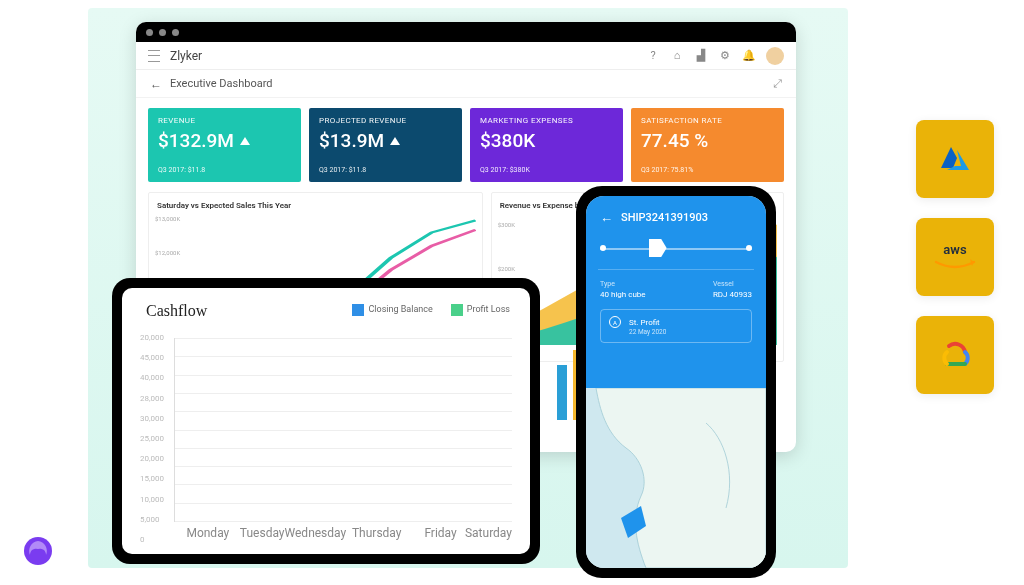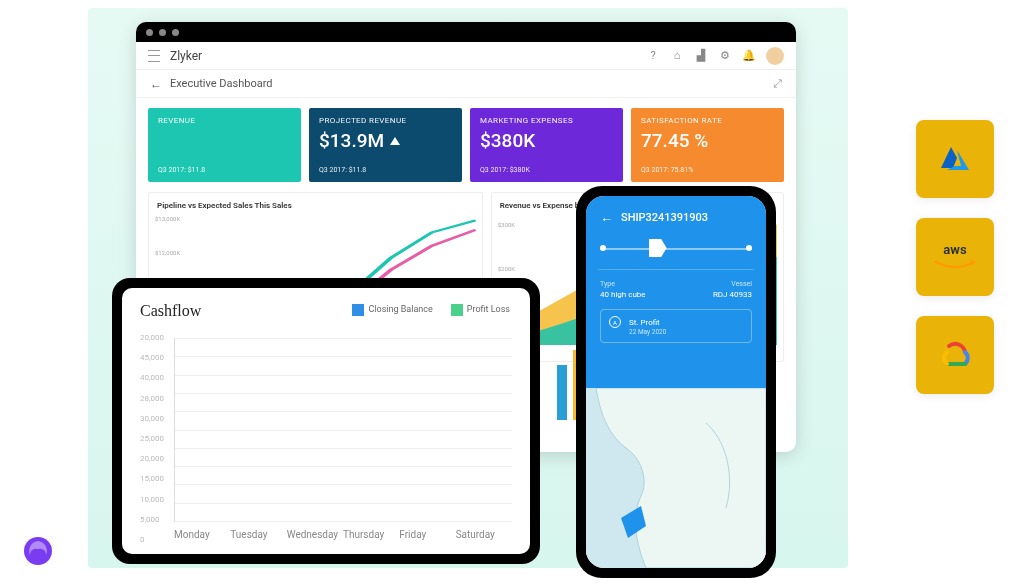--- a/index.html
+++ b/index.html
@@ -33,34 +33,34 @@
 .card{background:#fff;border:1px solid #eee;border-radius:2px;padding:8px}
 .card-title{font-size:8px;font-weight:600;color:#333;margin-bottom:4px}
 .pipeline{flex:1.15;height:170px;position:relative}
 .rev-expense{flex:1;height:170px;position:relative}
 .ytick{position:absolute;left:6px;font-size:6px;color:#aaa}
 .xtick{position:absolute;bottom:2px;font-size:5.5px;color:#aaa}
 .linearea{position:absolute;left:34px;right:6px;top:18px;bottom:16px}
 .linearea svg{width:100%;height:100%}
 
 .tablet{position:absolute;left:112px;top:278px;width:428px;height:286px;background:#000;border-radius:18px;padding:10px}
-.tablet-screen{width:100%;height:100%;background:#fff;border-radius:10px;padding:14px 18px;position:relative}
+.tablet-screen{width:100%;height:100%;background:#fff;border-radius:10px;padding:14px 24px;position:relative}
 .tablet-title{font-family:Georgia,serif;font-size:16px;color:#222}
 .legend{position:absolute;right:20px;top:16px;display:flex;gap:18px;font-size:9px;color:#666}
 .legend .sw{display:inline-block;width:12px;height:12px;vertical-align:middle;margin-right:4px}
 .cashflow-chart{position:absolute;left:18px;right:18px;top:50px;bottom:14px}
 .cf-y{position:absolute;left:0;font-size:8px;color:#bbb}
 .cf-plot{position:absolute;left:34px;right:0;top:0;bottom:18px;border-left:1px solid #ddd;border-bottom:1px solid #ddd}
 .cf-grid{position:absolute;left:0;right:0;height:1px;background:#eee}
 .cf-group{position:absolute;bottom:0;width:calc(100%/6)}
 .cf-bar{position:absolute;bottom:0;width:20px;border-radius:1px}
 .cf-bar.blue{background:#2f8fe6;left:calc(50% - 24px)}
 .cf-bar.green{background:#4ad08a;left:calc(50% + 2px)}
 .cf-x{position:absolute;bottom:0;left:34px;right:0;display:flex}
-.cf-x span{flex:1;text-align:left;font-size:10px;color:#888}
+.cf-x span{flex:1;text-align:right;font-size:12px;color:#888}
 
 .phone{position:absolute;left:576px;top:186px;width:200px;height:392px;background:#000;border-radius:26px;padding:10px}
 .phone-screen{width:100%;height:100%;border-radius:18px;overflow:hidden;background:#d8ecf2;position:relative}
 .phone-top{background:#1f93ec;height:192px;color:#fff;padding:14px 14px 10px;position:relative}
 .ship-row{display:flex;align-items:center;gap:8px;font-size:11px;font-weight:500}
 .ship-row .back{font-size:13px}
 .route{display:flex;justify-content:space-between;margin-top:12px;font-size:9px}
 .route .col{max-width:45%}
 .route .city{font-weight:500}
 .route .date{opacity:.75;font-size:7px;margin-top:2px}
@@ -114,20 +114,24 @@
     <div class="crumb">
       <span class="back">←</span>
       <span>Executive Dashboard</span>
       <div class="spacer"></div>
       <span class="expand">⤢</span>
     </div>
 
     <div class="kpis">
       <div class="kpi teal">
         <div class="label">REVENUE</div>
+        <div class="val">
+            <span>$132.9M</span>
+            <span class="tri"></span>
+          </div>
         <div class="sub">Q3 2017: $11.8</div>
       </div>
       <div class="kpi blue">
         <div class="label">PROJECTED REVENUE</div>
         <div class="val">
             <span>$13.9M</span>
             <span class="tri"></span>
           </div>
         <div class="sub">Q3 2017: $11.8</div>
       </div>
@@ -142,21 +146,21 @@
         <div class="label">SATISFACTION RATE</div>
         <div class="val">
             <span>77.45 %</span>
           </div>
         <div class="sub">Q3 2017: 75.81%</div>
       </div>
     </div>
 
     <div class="charts-row">
       <div class="card pipeline">
-        <div class="card-title">Pipeline vs Expected Sales This Sales</div>
+        <div class="card-title">Saturday vs Expected Sales This Year</div>
         <div class="ytick" style="top:22px">$13,000K</div>
         <div class="ytick" style="top:56px">$12,000K</div>
         <div class="ytick" style="top:90px">$11,000K</div>
         <div class="ytick" style="top:124px">$9,000K</div>
         <div class="linearea">
           <svg viewBox="0 0 100 100" preserveAspectRatio="none">
             <polyline points="0,92 14,85 28,82 42,79 57,62 71,35 85,16 100,7" fill="none" stroke="#1cc6b0" stroke-width="1.6"></polyline>
             <polyline points="0,97 14,94 28,91 42,86 57,69 71,44 85,26 100,14" fill="none" stroke="#e85da6" stroke-width="1.6"></polyline>
           </svg>
         </div>
@@ -274,21 +278,21 @@
           <div class="dot start"></div>
           <div class="dot end"></div>
           <div class="badge"></div>
         </div>
         <div class="divider"></div>
         <div class="meta">
           <div>
             <div class="lab">Type</div>
             <div>40 high cube</div>
           </div>
-          <div style="text-align:right">
+          <div style="">
             <div class="lab">Vessel</div>
             <div>RDJ 40933</div>
           </div>
         </div>
         <div class="stop">
           <span class="bullet">A</span>
           <span>St. Profit</span>
           <div class="d">22 May 2020</div>
         </div>
       </div>

